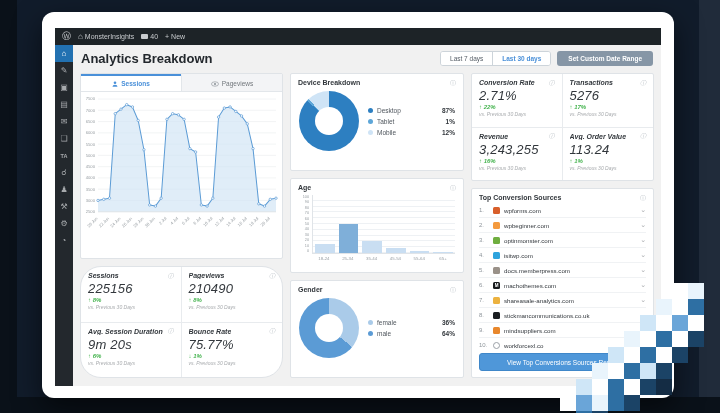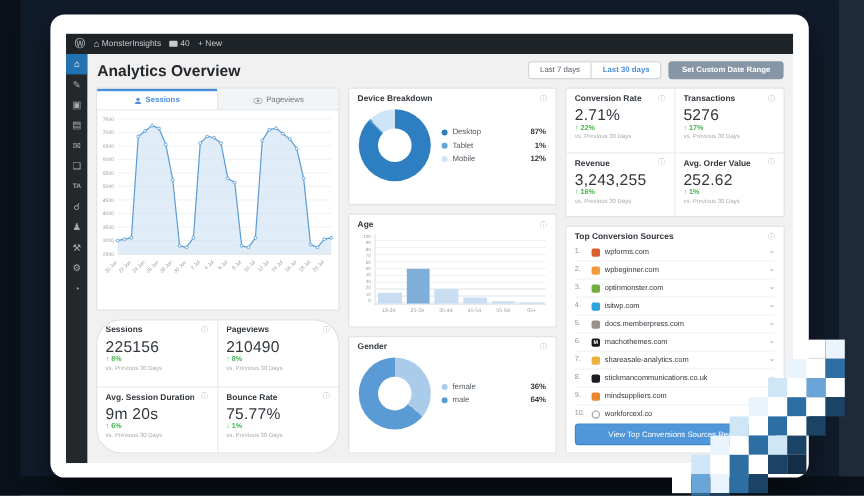--- a/index.html
+++ b/index.html
@@ -54,21 +54,21 @@
   .tab.active{background:#fff;color:#4a90d9;font-weight:bold;border-top:2px solid #4a90d9;}
   .tab + .tab{border-left:1px solid #e2e6ea;}
   .tab svg{display:block;}
   .chart-body{flex:1;position:relative;}
   .chart-body svg{position:absolute;inset:0;width:100%;height:100%;}
 
   
   .cellgrid{display:grid;grid-template-columns:1fr 1fr;}
   .statgrid{flex:1;border-radius:21px;}
   .metricgrid{height:108px;flex:none;}
-  .cell{padding:5px 7px 4px;border-right:1px solid #e8ebee;border-bottom:1px solid #e8ebee;box-sizing:border-box;min-width:0;}
+  .cell{padding:5px 7px 4px;border-right:1px solid #e8ebee;border-bottom:1px solid #e8ebee;box-sizing:border-box;min-width:0;font-style:italic;}
   .cell:nth-child(2n){border-right:none;}
   .cell:nth-last-child(-n+2){border-bottom:none;}
   .cell-top{display:flex;justify-content:space-between;align-items:center;}
   .cell-label{font-size:7px;font-weight:bold;color:#32373c;white-space:nowrap;overflow:hidden;}
   .cell-value{font-size:13px;font-weight:400;color:#32373c;margin:2px 0 1px;letter-spacing:.2px;}
   .cell-change{font-size:6px;font-weight:bold;color:#46b450;}
   .cell-note{font-size:5px;color:#a7aaad;margin-top:1px;}
   .info{font-size:6px;color:#b5bcc2;line-height:6px;cursor:pointer;}
 
   
@@ -170,21 +170,21 @@
           <div class="sb-item">
             <span class="sb-glyph">⚙</span>
           </div>
           <div class="sb-item">
             <span class="sb-glyph">◔</span>
           </div>
         </div>
 
       <div class="content">
         <div class="header">
-          <div class="page-title">Analytics Overview</div>
+          <div class="page-title">Analytics Breakdown</div>
           <div class="controls">
             <div class="btn-group">
               <div class="btn-seg">Last 7 days</div>
               <div class="btn-seg active">Last 30 days</div>
             </div>
             <div class="btn-custom">Set Custom Date Range</div>
           </div>
         </div>
 
         <div class="maingrid">
@@ -441,21 +441,21 @@
                   </div>
                   <div class="cell-value">3,243,255</div>
                   <div class="cell-change">↑ 16%</div>
                   <div class="cell-note">vs. Previous 30 Days</div>
                 </div>
                 <div class="cell">
                   <div class="cell-top">
                     <span class="cell-label">Avg. Order Value</span>
                     <span class="info">ⓘ</span>
                   </div>
-                  <div class="cell-value">252.62</div>
+                  <div class="cell-value">113.24</div>
                   <div class="cell-change">↑ 1%</div>
                   <div class="cell-note">vs. Previous 30 Days</div>
                 </div>
               </div>
 
             <div class="card sources-card">
               <div class="panel-head">
                 <span class="panel-title">Top Conversion Sources</span>
                 <span class="info">ⓘ</span>
               </div>

